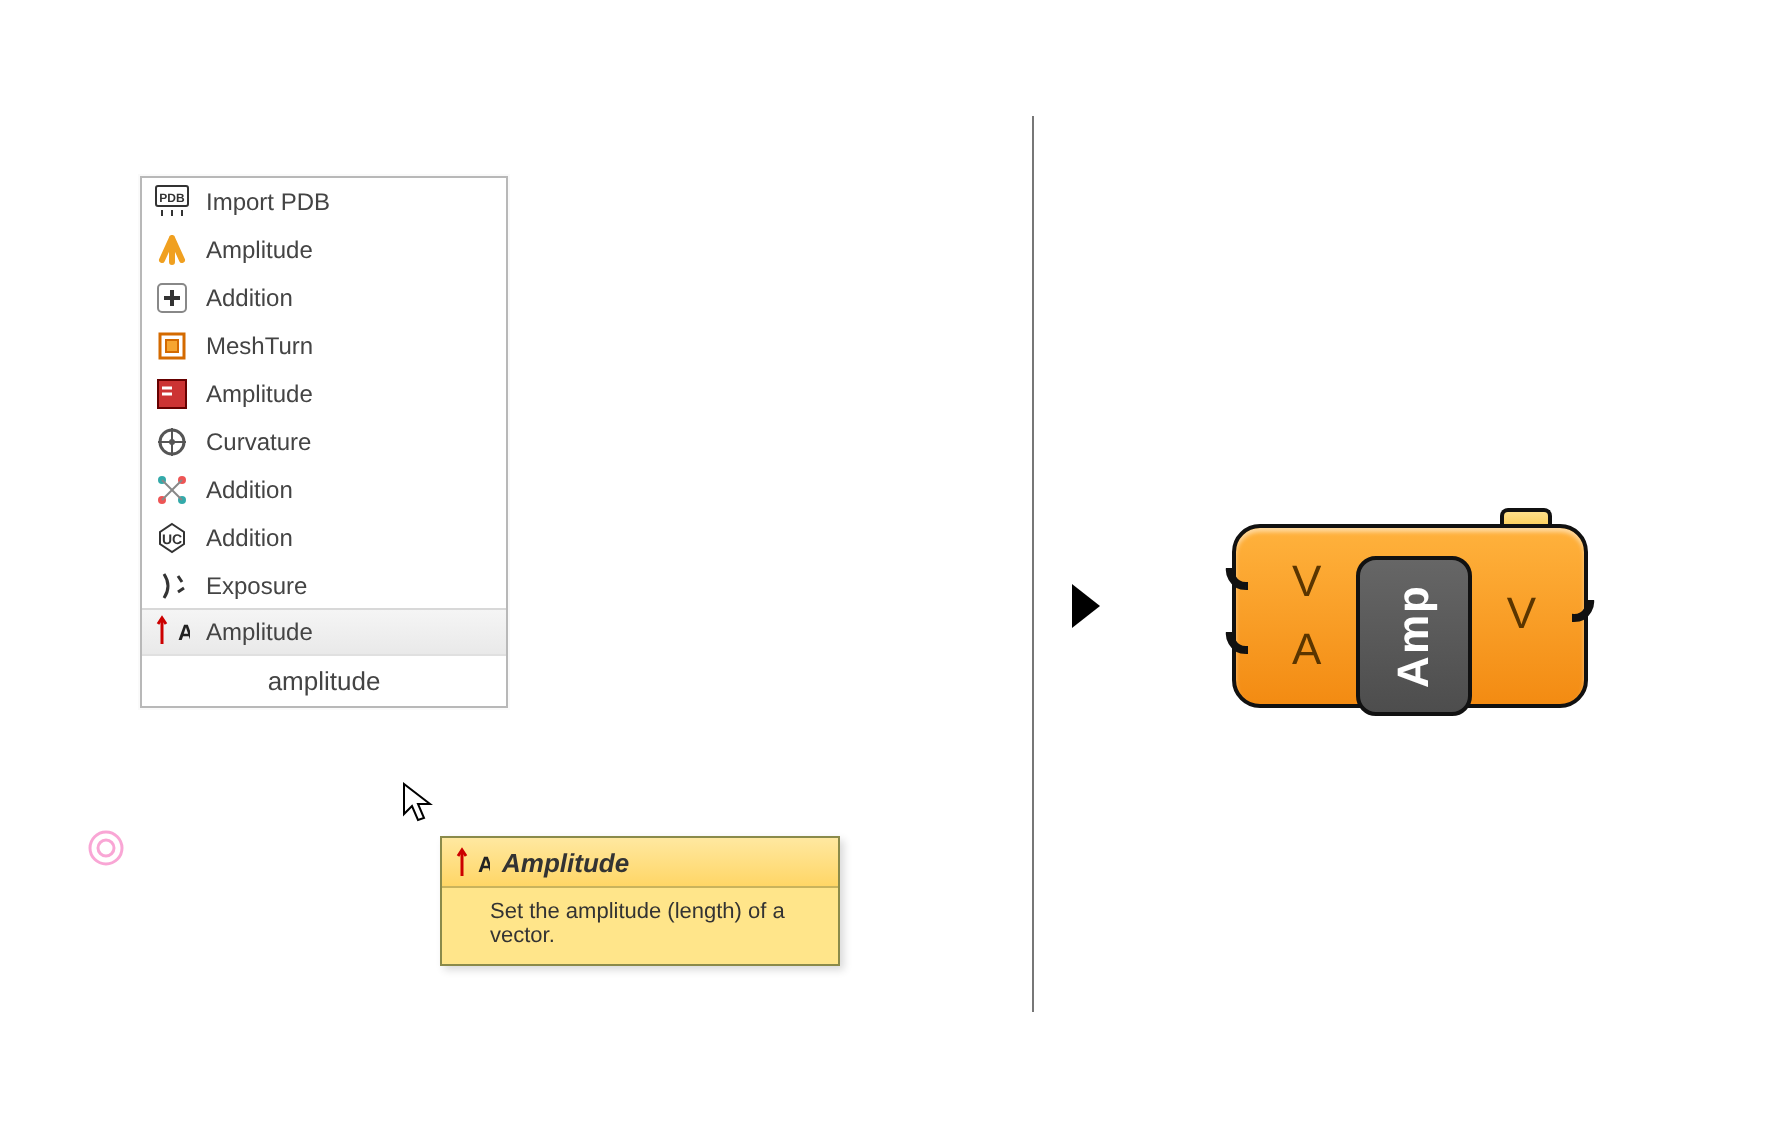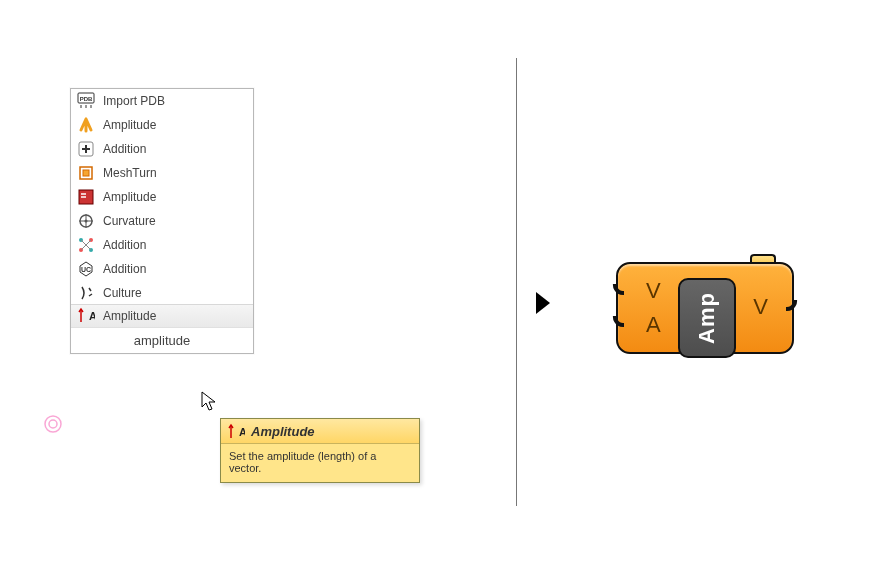--- a/index.html
+++ b/index.html
@@ -96,21 +96,21 @@
     background: linear-gradient(#ffe8a0, #ffd666);
     border-bottom: 1px solid #c9b35c;
   }
   .tooltip-head .ttl {
     font-style: italic;
     font-weight: bold;
     color: #333;
     font-size: 13px;
   }
   .tooltip-body {
-    padding: 6px 8px 8px 8px;
+    padding: 6px 8px 8px 24px;
     font-size: 11px;
     color: #333;
     background: #ffe58a;
   }
   .arrow {
     position: absolute;
     left: 534px;
     top: 290px;
   }
   
@@ -270,21 +270,21 @@
         </svg>
     </span>
     <span class="lbl">Addition</span>
   </div>
   <div class="menu-item">
     <span class="icon">
       <svg viewBox="0 0 18 18">
           <path d="M5 3 Q9 9 5 15 M12 4 L14 7 M12 12 L15 10" stroke="#333" stroke-width="1.5" fill="none"></path>
         </svg>
     </span>
-    <span class="lbl">Culture</span>
+    <span class="lbl">Exposure</span>
   </div>
   <div class="menu-item hover">
     <span class="icon">
       <svg viewBox="0 0 18 18">
           <line x1="4" y1="15" x2="4" y2="3" stroke="#c00" stroke-width="1.5"></line>
           <polyline points="2,5 4,2 6,5" fill="none" stroke="#c00" stroke-width="1.5"></polyline>
           <text x="12" y="13" font-size="11" font-weight="bold" fill="#222">A</text>
         </svg>
     </span>
     <span class="lbl">Amplitude</span>

